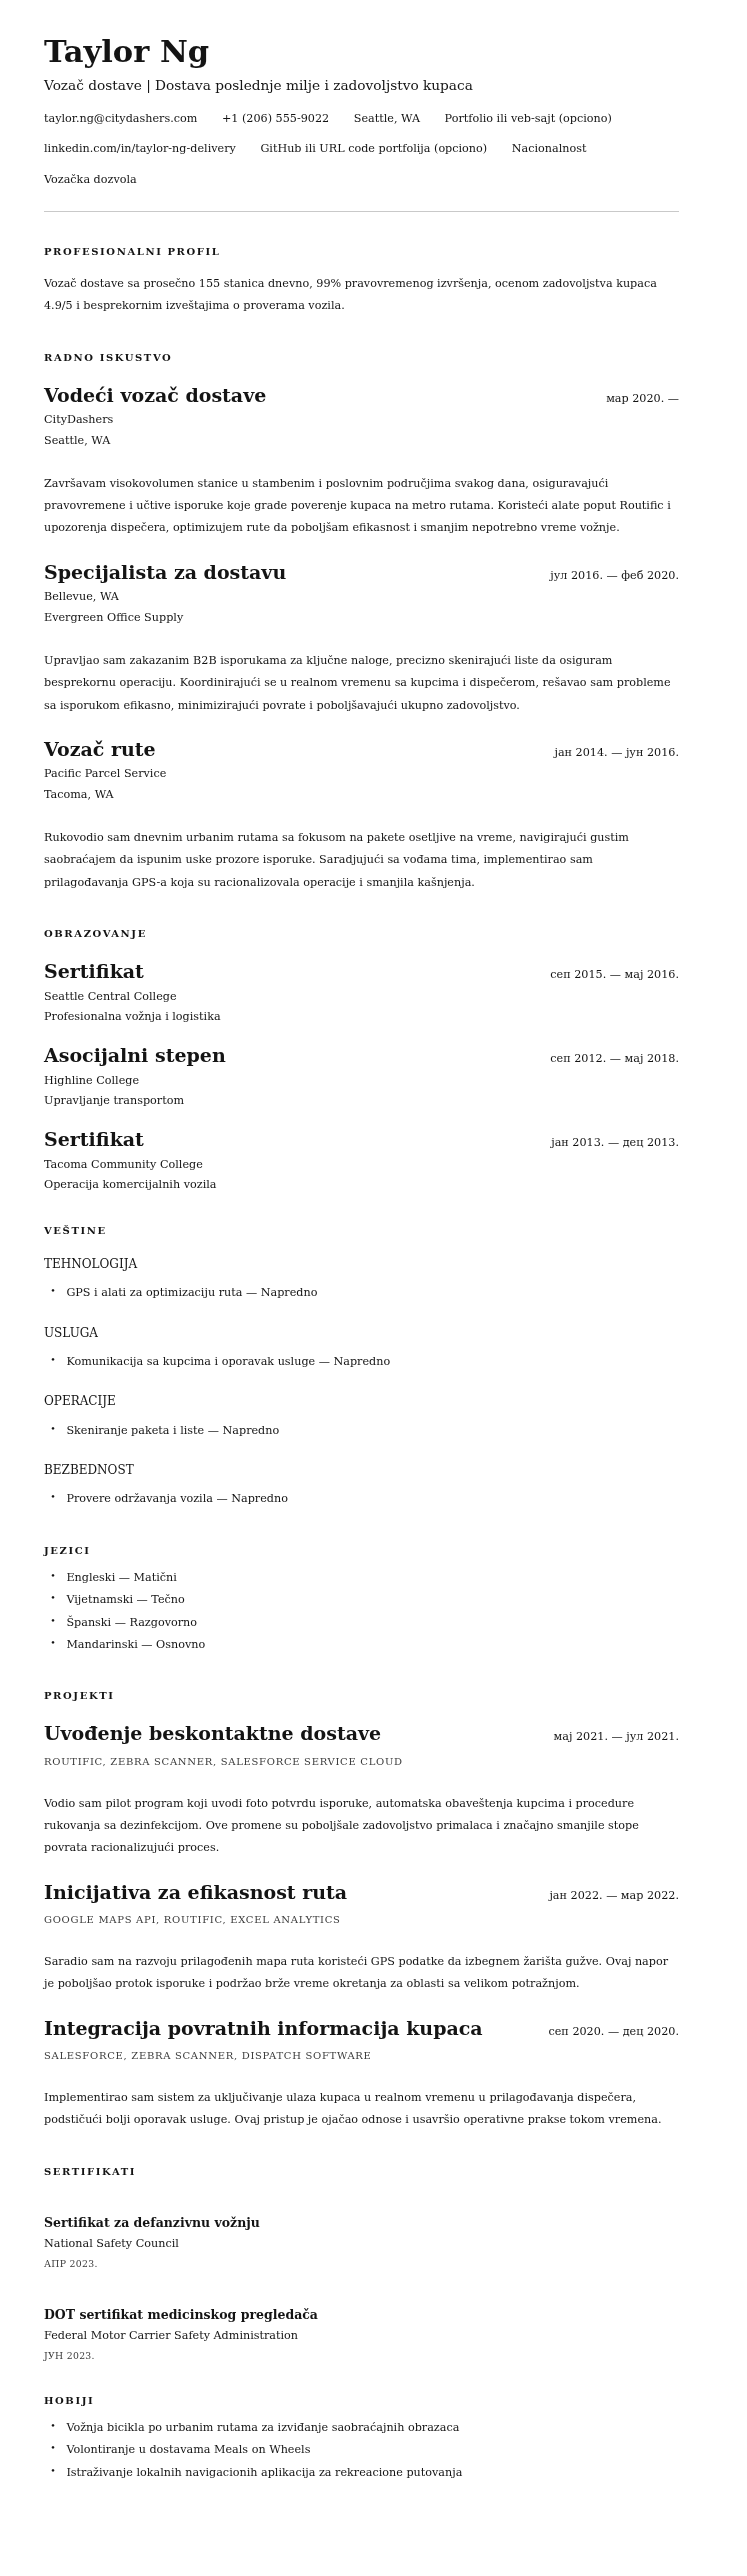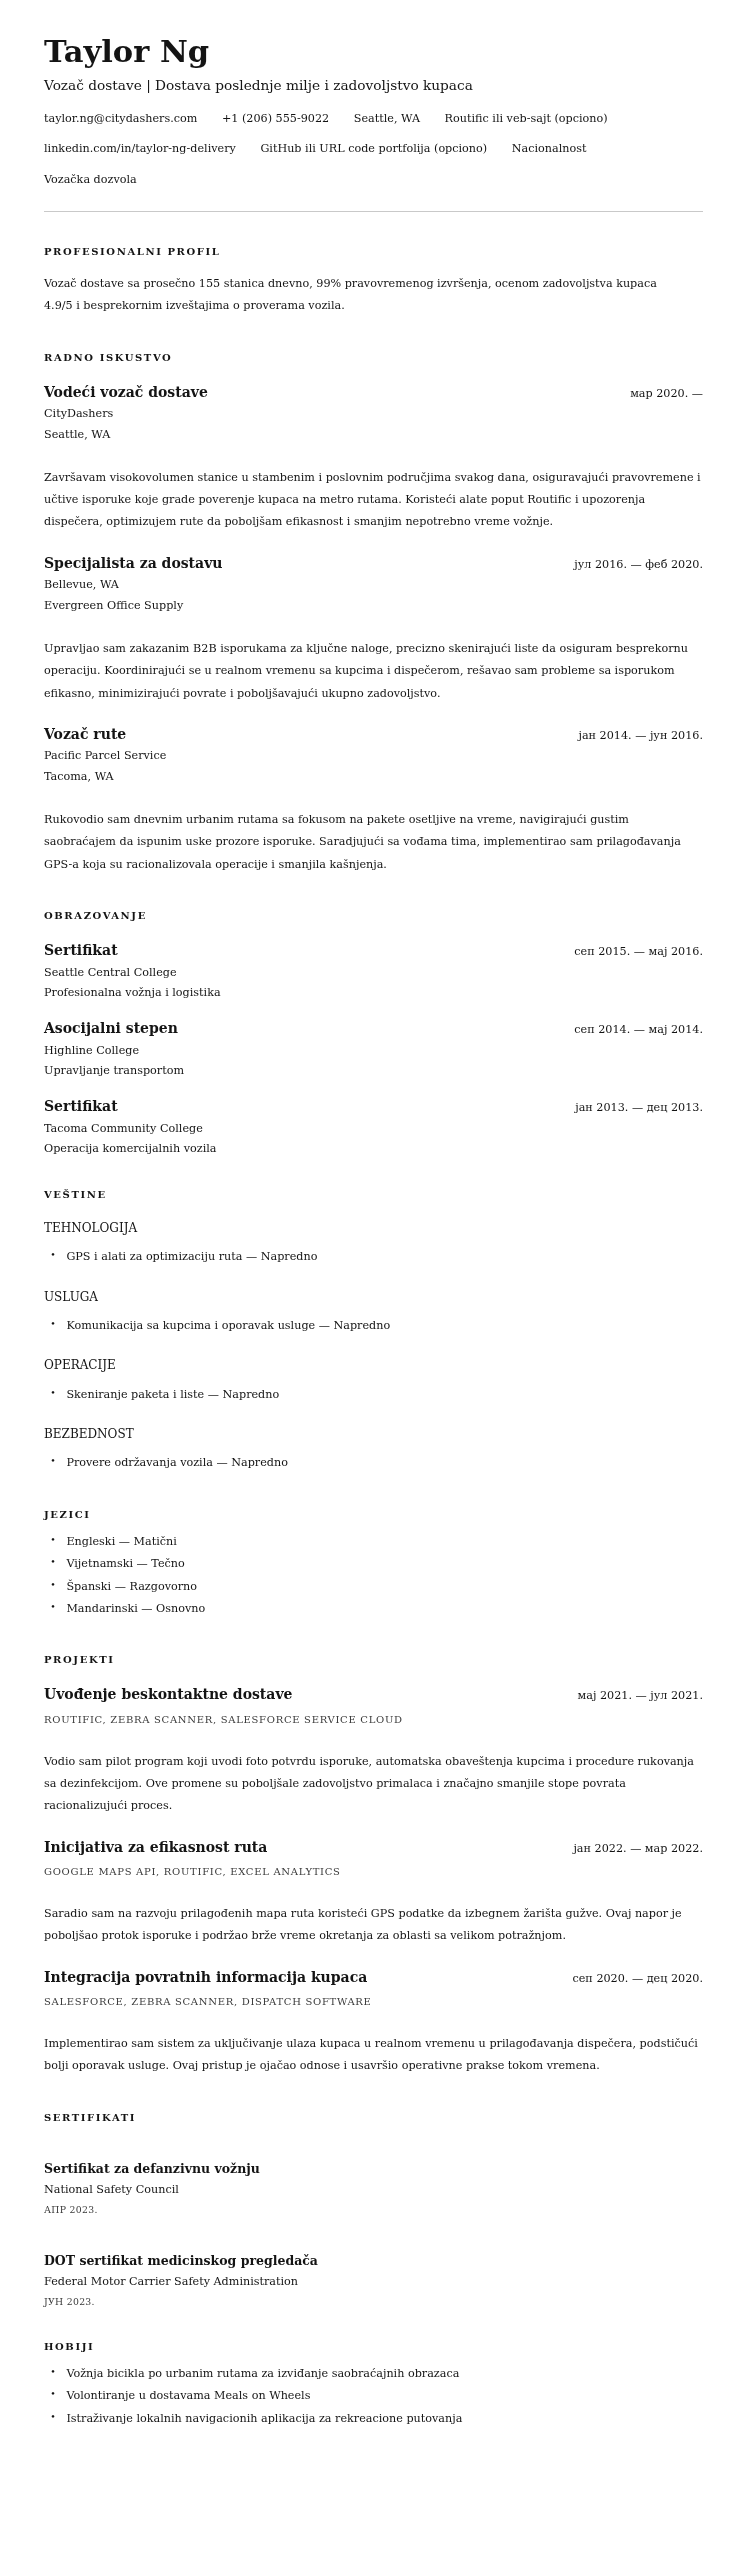--- a/index.html
+++ b/index.html
@@ -1,37 +1,37 @@
 <!DOCTYPE html>
 <html style="font-size:10px"><head>
 <meta charset="utf-8">
 <style>
   html, body { margin:0; padding:0; background:#ffffff; }
   .page {
     width:747px;
     box-sizing:border-box;
-    padding:35px 44px 45px 44px;
+    padding:35px 68px 45px 44px;
     font-family:"DejaVu Serif", serif;
     color:#141414;
     background:#ffffff;
   }
   .name { font-size:30.5px; font-weight:700; line-height:1.1; margin:0 0 8.7px 0; }
   .subtitle { font-size:13.7px; margin:0 0 18.7px 0; }
   .contact-row { font-size:11.2px; margin:0 0 17.4px 0; }
   .contact-row .ci { margin-right:21px; display:inline-block; }
   .contact-row.last { margin-bottom:12px; }
   .rule { border:0; border-top:0.6px solid #c9c9c9; margin:25px 0 0 0; }
 
   .section-title { font-size:10px; font-weight:700; letter-spacing:1.6px; margin:34px 0 0 0; }
 
   .body-text { font-size:11.2px; line-height:2; margin:16px 16px 0 0; }
 
   .entry { margin-top:21px; }
   .entry-head { display:flex; justify-content:space-between; align-items:baseline; }
-  .entry-title { font-size:14px; font-weight:700; margin:0;text-align:center; }
+  .entry-title { font-size:19px; font-weight:700; margin:0;text-align:center; }
   .entry-dates { font-size:11.2px; white-space:nowrap; margin-left:15px; }
   .entry-sub { font-size:11.2px; margin-top:7.5px; }
   .entry-desc { font-size:11.2px; line-height:2; margin-top:26px; }
 
   .skill-cat-title { font-size:12px; font-weight:400; margin:21px 0 0 0; }
   ul.blist { list-style:none; margin:11.2px 0 0 0; padding:0; }
   ul.blist li { font-size:11.2px; line-height:2; padding-left:22.4px; position:relative; }
   ul.blist li::before { content:"•"; position:absolute; left:6.2px; top:0; font-size:9.3px; }
 
   .stack { font-size:10px; letter-spacing:0.7px; color:#3a3a3a; margin-top:11.2px; }
@@ -46,21 +46,21 @@
 
 <div class="page">
 
   <h1 class="name">Taylor Ng</h1>
   <p class="subtitle">Vozač dostave | Dostava poslednje milje i zadovoljstvo kupaca</p>
 
   <div class="contact-row">
     <span class="ci">taylor.ng@citydashers.com</span>
     <span class="ci">+1 (206) 555-9022</span>
     <span class="ci">Seattle, WA</span>
-    <span class="ci">Routific ili veb-sajt (opciono)</span>
+    <span class="ci">Portfolio ili veb-sajt (opciono)</span>
   </div>
   <div class="contact-row">
     <span class="ci">linkedin.com/in/taylor-ng-delivery</span>
     <span class="ci">GitHub ili URL code portfolija (opciono)</span>
     <span class="ci">Nacionalnost</span>
   </div>
   <div class="contact-row last">
     <span class="ci">Vozačka dozvola</span>
   </div>
 
@@ -113,21 +113,21 @@
         <h3 class="entry-title">Sertifikat</h3>
         <span class="entry-dates">сеп 2015. — мај 2016.</span>
       </div>
       <div class="entry-sub">Seattle Central College</div>
       <div class="entry-sub">Profesionalna vožnja i logistika</div>
     </div>
 
     <div class="entry">
       <div class="entry-head">
         <h3 class="entry-title">Asocijalni stepen</h3>
-        <span class="entry-dates">сеп 2014. — мај 2014.</span>
+        <span class="entry-dates">сеп 2012. — мај 2018.</span>
       </div>
       <div class="entry-sub">Highline College</div>
       <div class="entry-sub">Upravljanje transportom</div>
     </div>
 
     <div class="entry">
       <div class="entry-head">
         <h3 class="entry-title">Sertifikat</h3>
         <span class="entry-dates">јан 2013. — дец 2013.</span>
       </div>

